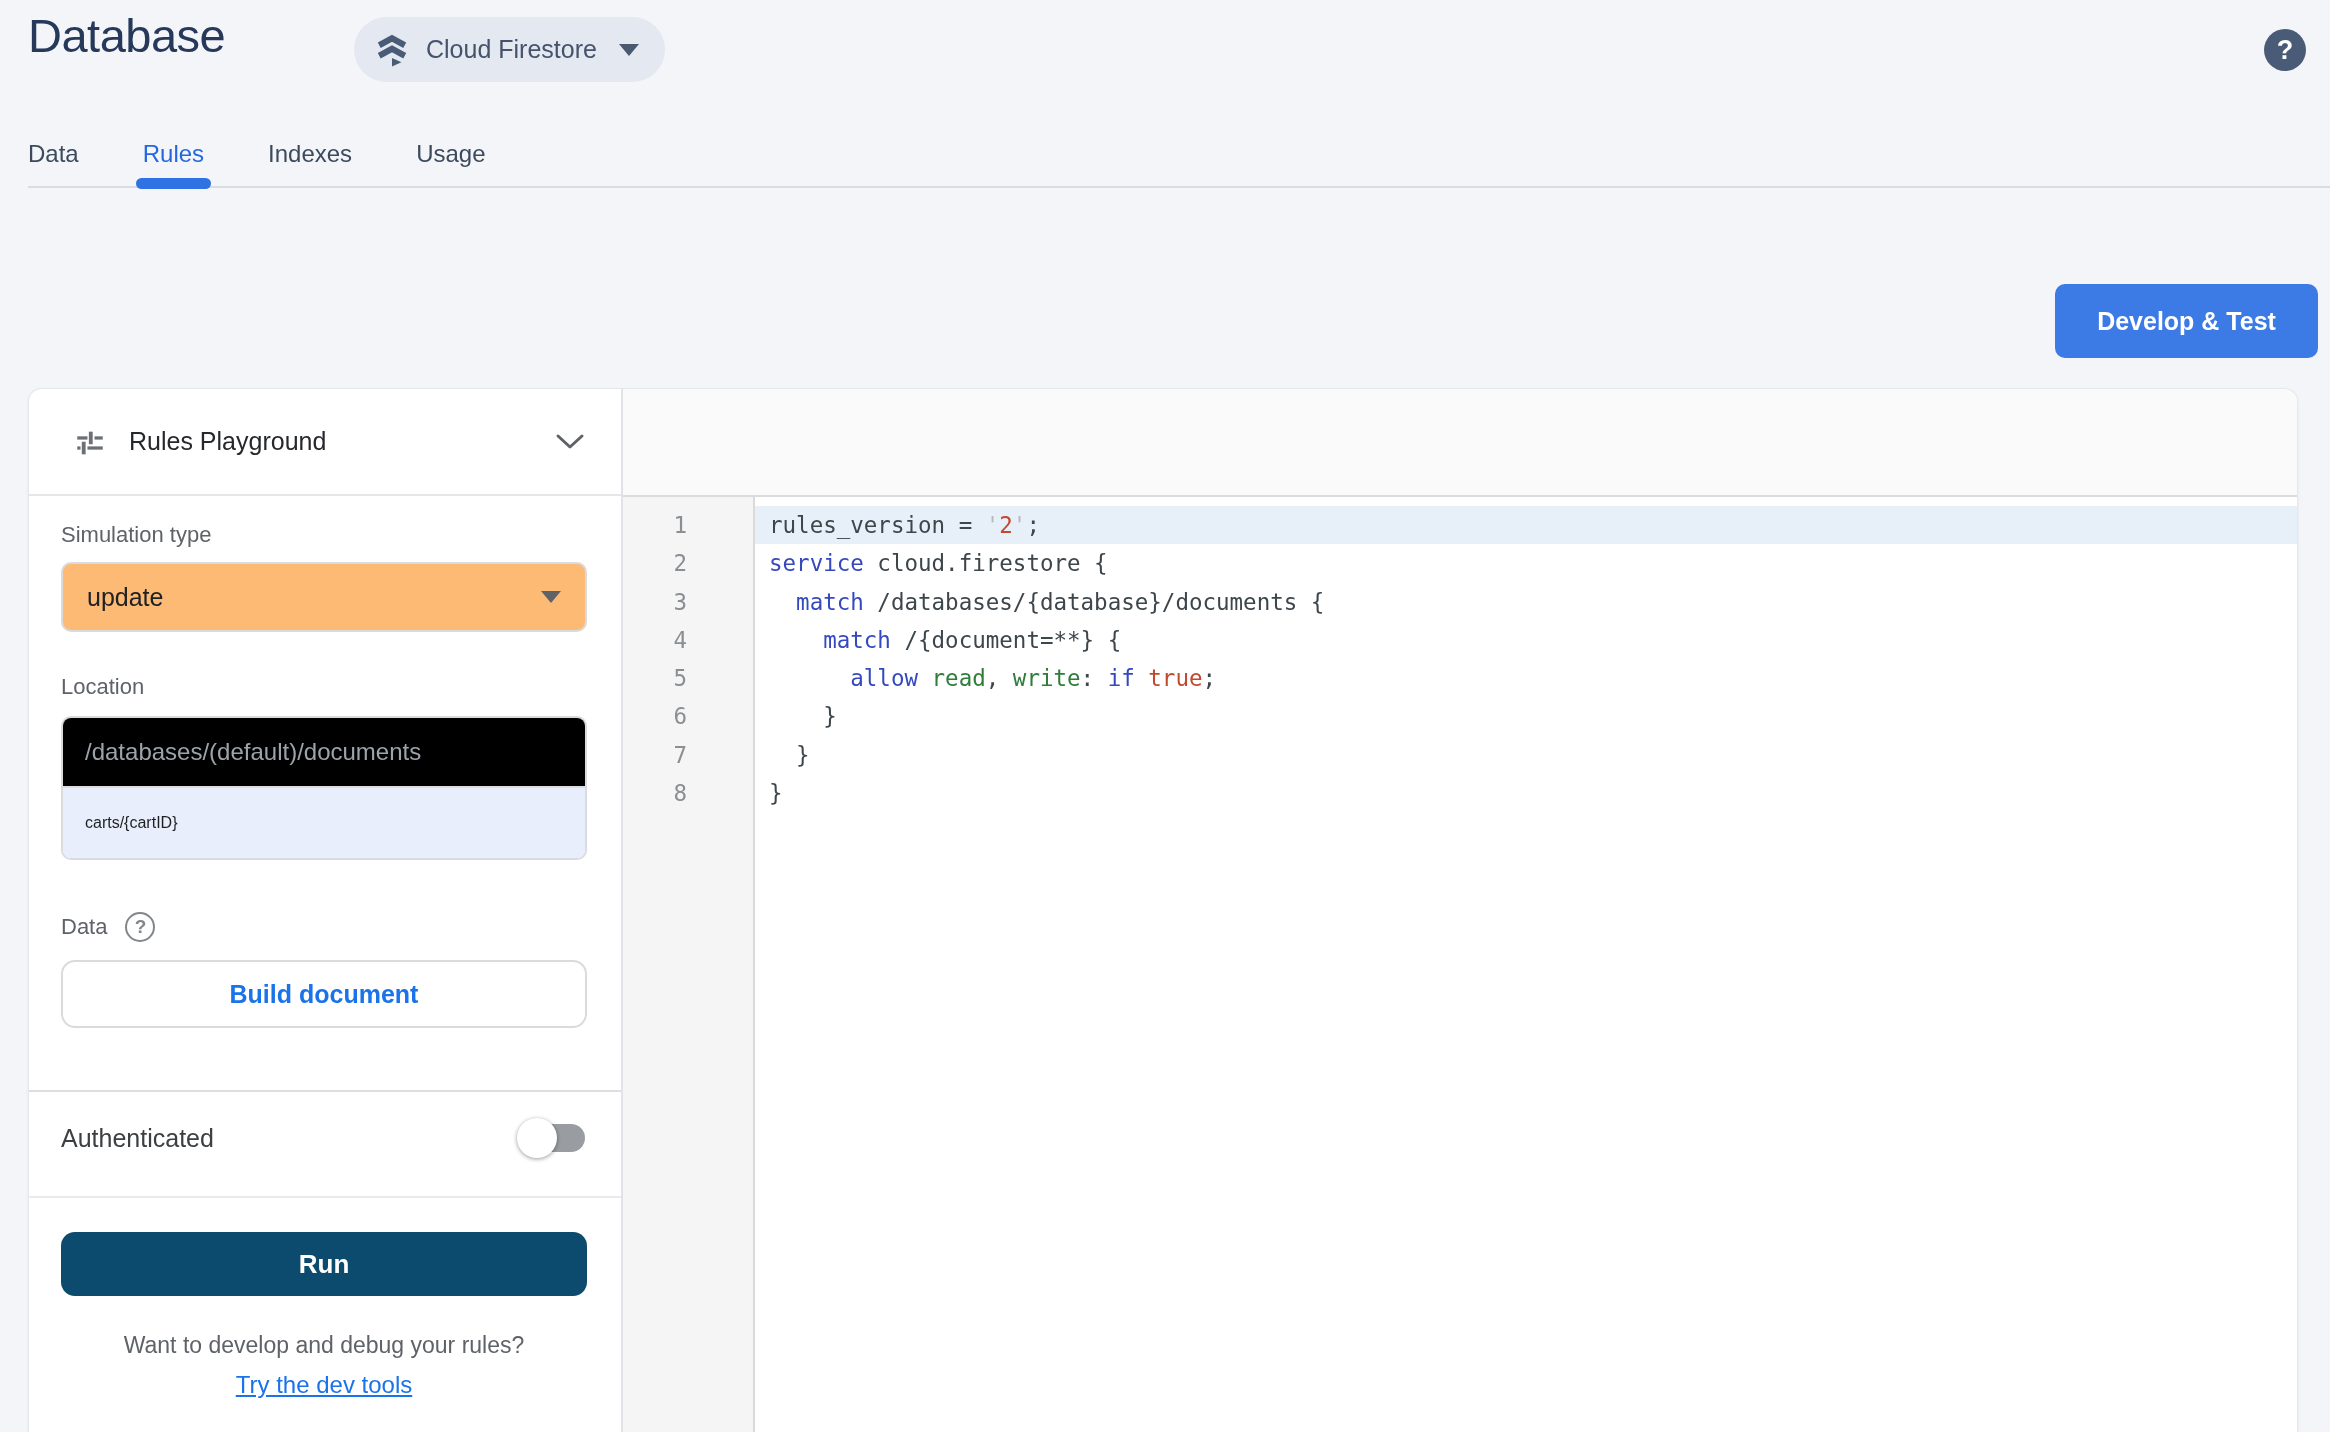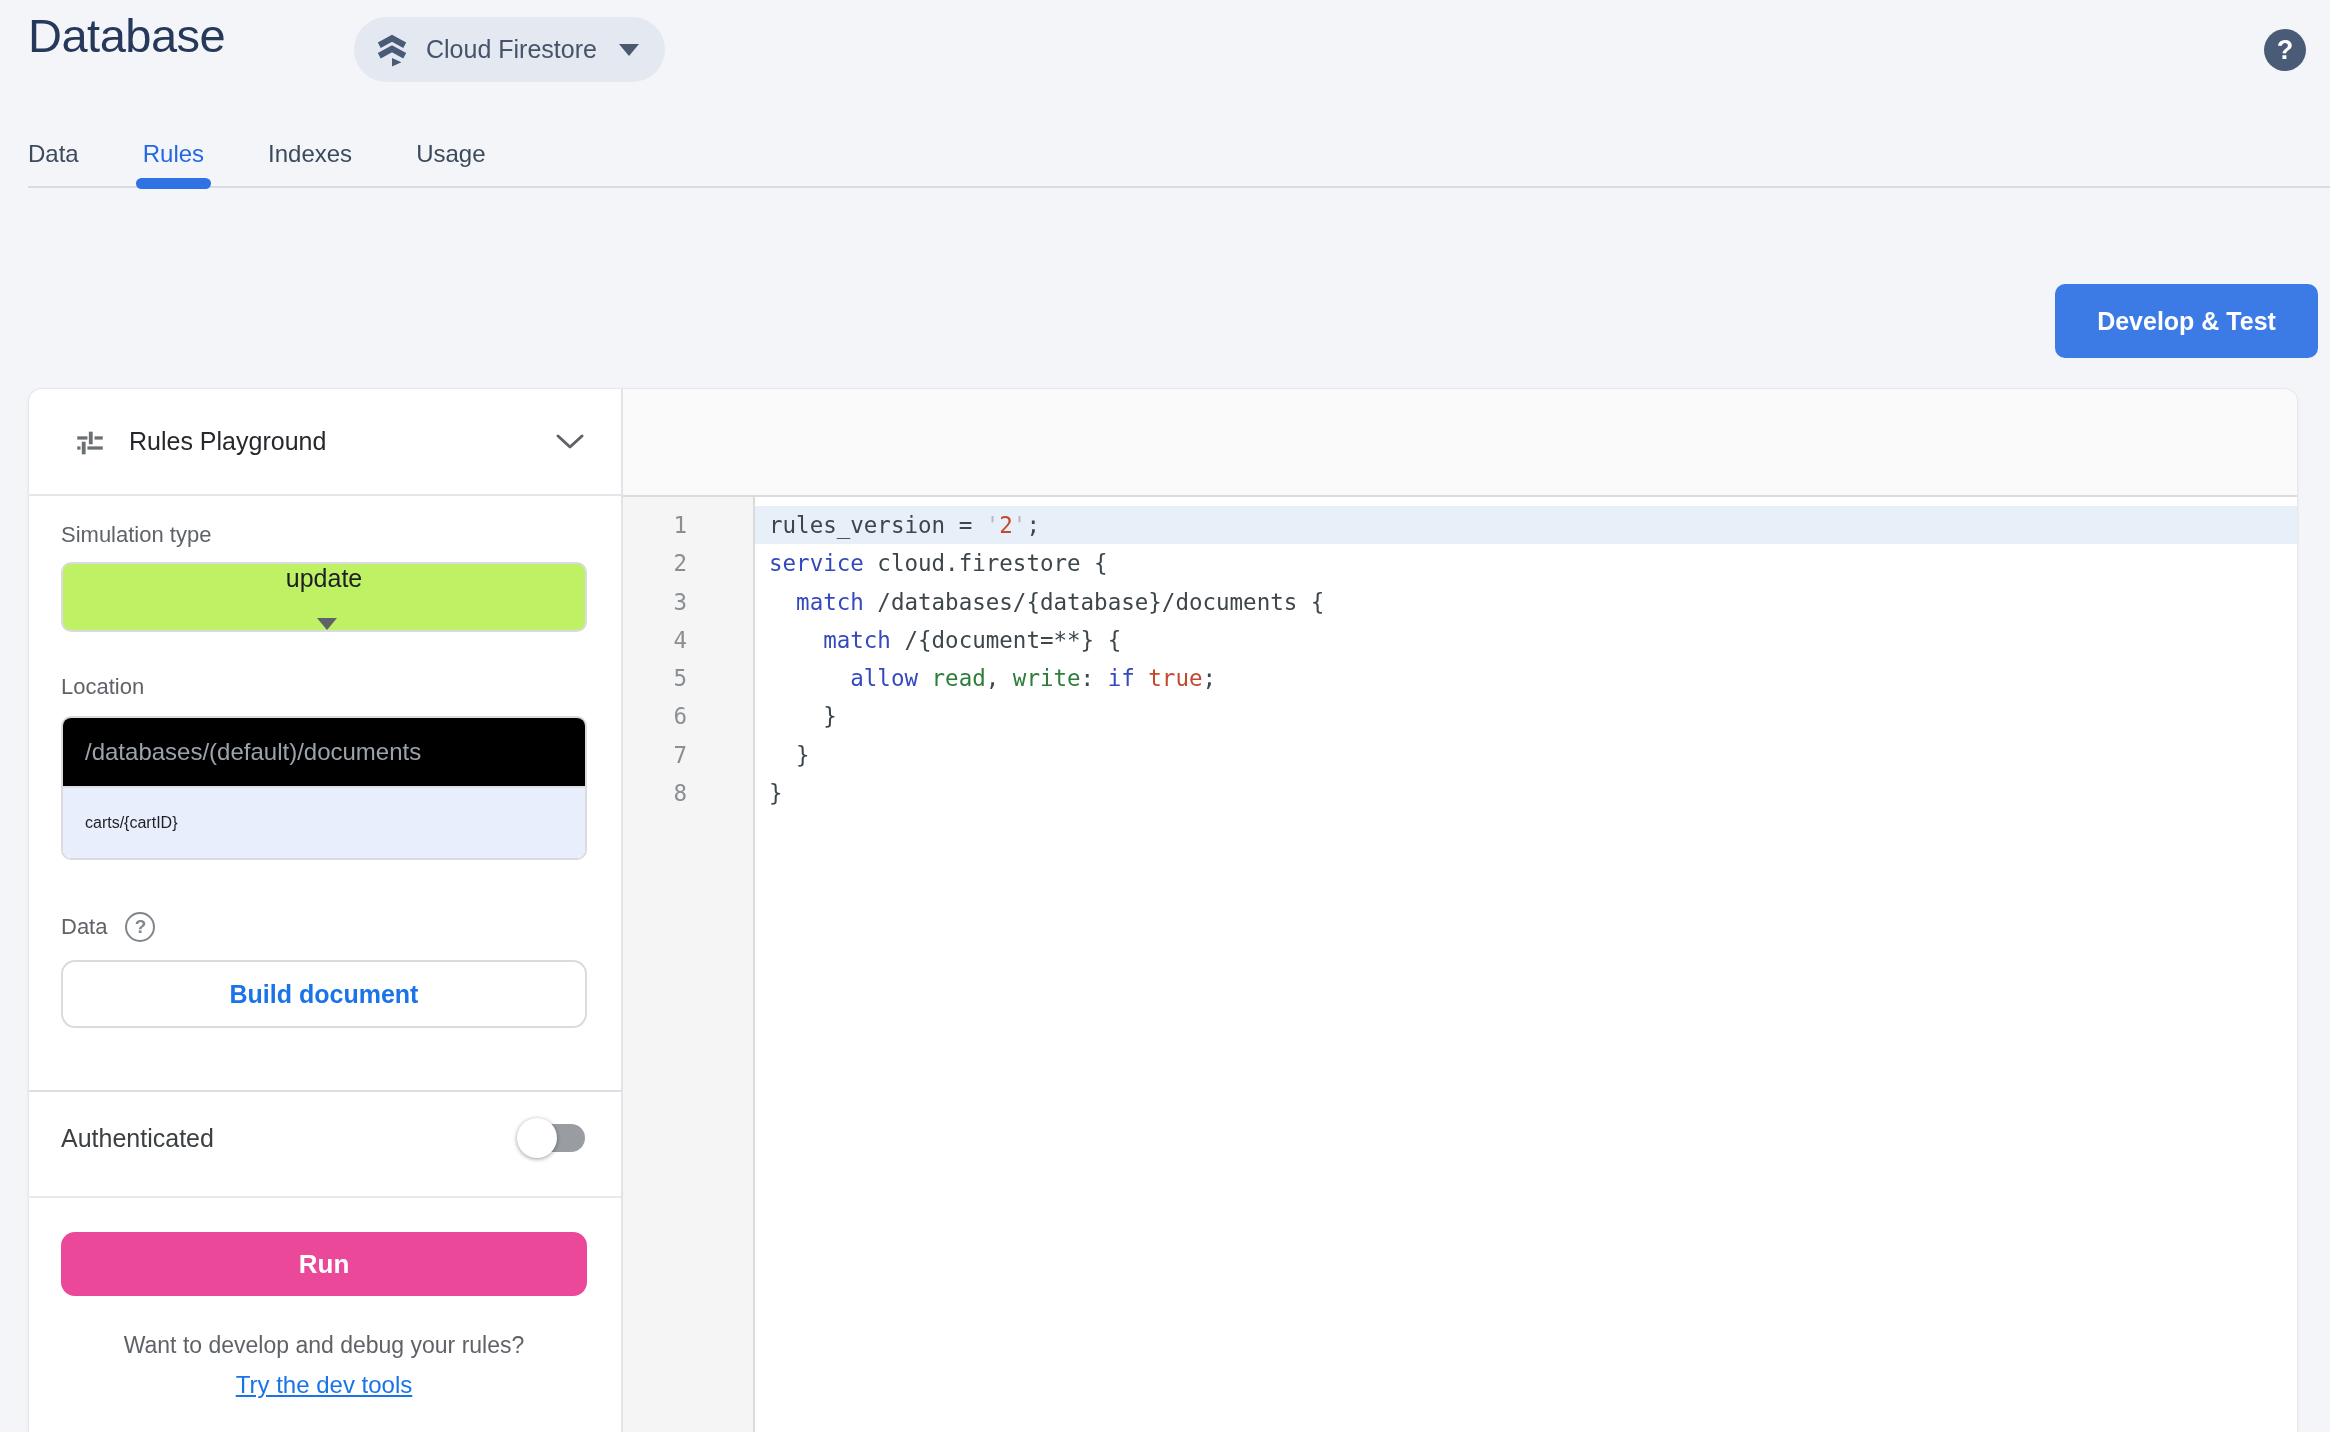--- a/index.html
+++ b/index.html
@@ -65,21 +65,21 @@
   .playground{width:594px;flex:none;border-right:2px solid #e0e3e7;box-sizing:border-box;display:flex;flex-direction:column;}
   .pg-header{
     height:107px;flex:none;display:flex;align-items:center;
     padding:0 36px 0 44px;border-bottom:2px solid #e4e6e9;box-sizing:border-box;cursor:pointer;
   }
   .pg-header .pg-title{font-size:25px;color:#26282b;margin-left:22px;flex:1;}
   .pg-section-top{padding:26px 34px 0 32px;border-bottom:2px solid #dcdee1;}
   .field-label{font-size:22px;color:#5f6368;}
   .select-box{
     margin-top:14px;height:70px;border:2px solid #d9dbdf;border-radius:10px;
-    display:flex;align-items:center;padding:0 24px;box-sizing:border-box;cursor:pointer;background:#bef264;flex-direction:column;
+    display:flex;align-items:center;padding:0 24px;box-sizing:border-box;cursor:pointer;background:#fdba74;
   }
   .select-box .select-value{font-size:25px;color:#202124;flex:1;}
   .loc-label{margin-top:42px;}
   .location-box{margin-top:16px;border:2px solid #d9dbdf;border-radius:10px;overflow:hidden;}
   .loc-prefix{
     height:70px;display:flex;align-items:center;padding:0 22px;
     font-size:24px;color:#9da3ab;border-bottom:2px solid #dcdee2;box-sizing:border-box;background:#000000;
   }
   .loc-input{
     height:70px;display:flex;align-items:center;padding:0 22px;
@@ -104,21 +104,21 @@
   .toggle{position:relative;width:68px;height:40px;cursor:pointer;flex:none;}
   .toggle .track{
     position:absolute;left:2px;top:6px;width:64px;height:28px;border-radius:14px;background:#999da1;
   }
   .toggle .thumb{
     position:absolute;left:-2px;top:0;width:40px;height:40px;border-radius:50%;background:#ffffff;
     box-shadow:0 1px 4px rgba(0,0,0,.4);
   }
   .run-section{padding:34px 34px 0 32px;}
   .run-btn{
-    width:100%;height:64px;background:#ec4899;border:none;border-radius:14px;
+    width:100%;height:64px;background:#0c4a6e;border:none;border-radius:14px;
     color:#fff;font-size:26px;font-weight:600;cursor:pointer;
     font-family:"Liberation Sans", sans-serif;
   }
   .devtools-q{margin-top:36px;text-align:center;font-size:23px;color:#5f6368;}
   .devtools-link{display:block;margin-top:12px;text-align:center;font-size:24px;color:#1a73e8;text-decoration:underline;cursor:pointer;}
   
   .editor{flex:1;display:flex;flex-direction:column;min-width:0;}
   .editor-toolbar{height:108px;flex:none;background:#fafafa;border-bottom:2px solid #d9dbdd;box-sizing:border-box;}
   .code-area{
     flex:1;position:relative;padding-top:9px;

